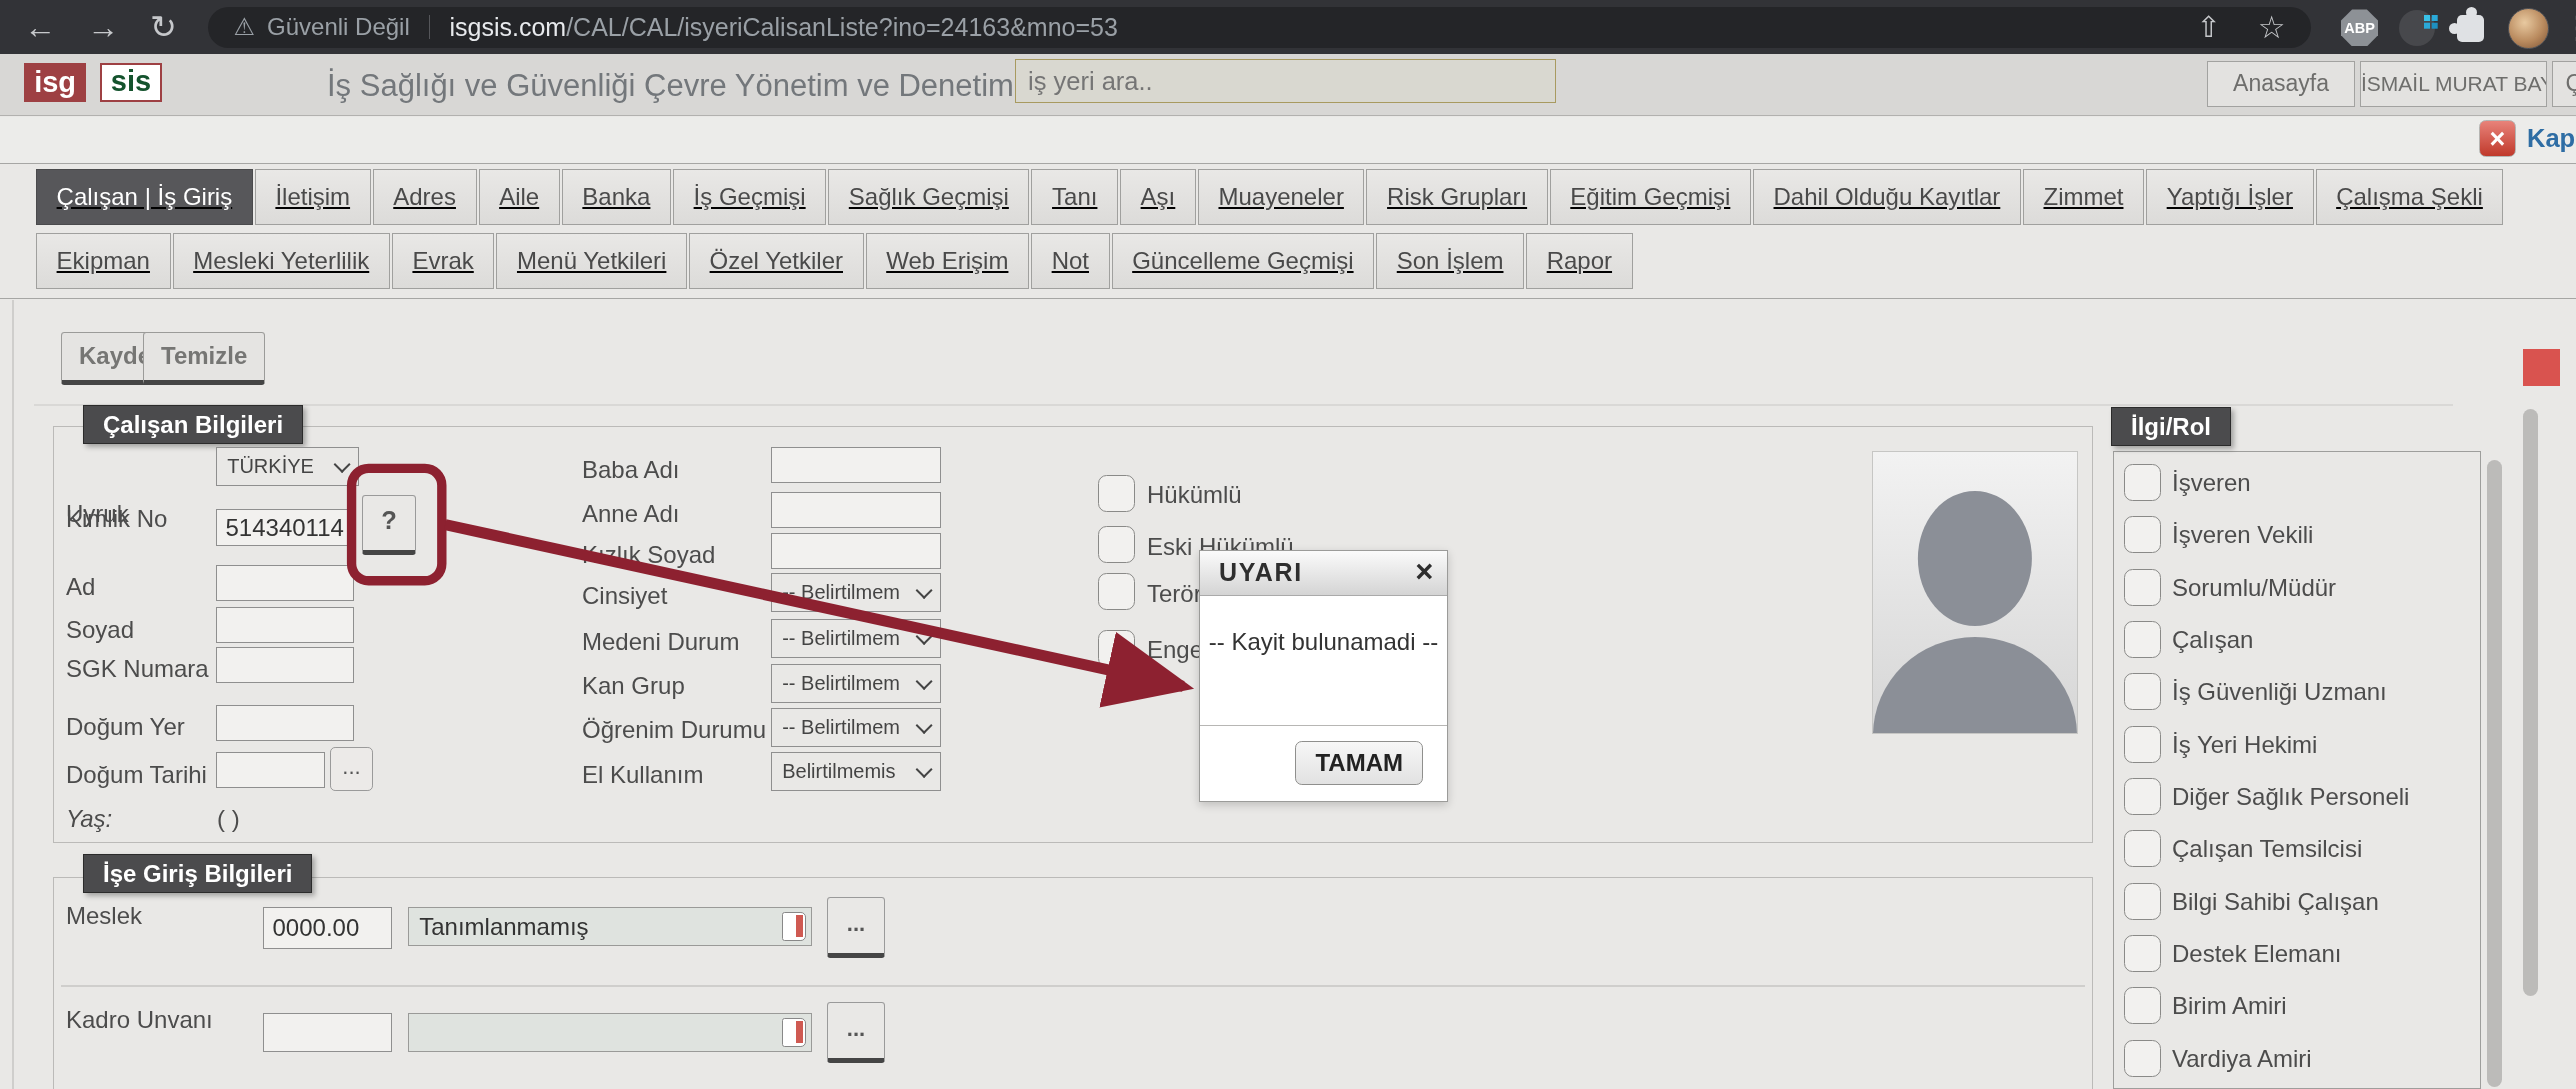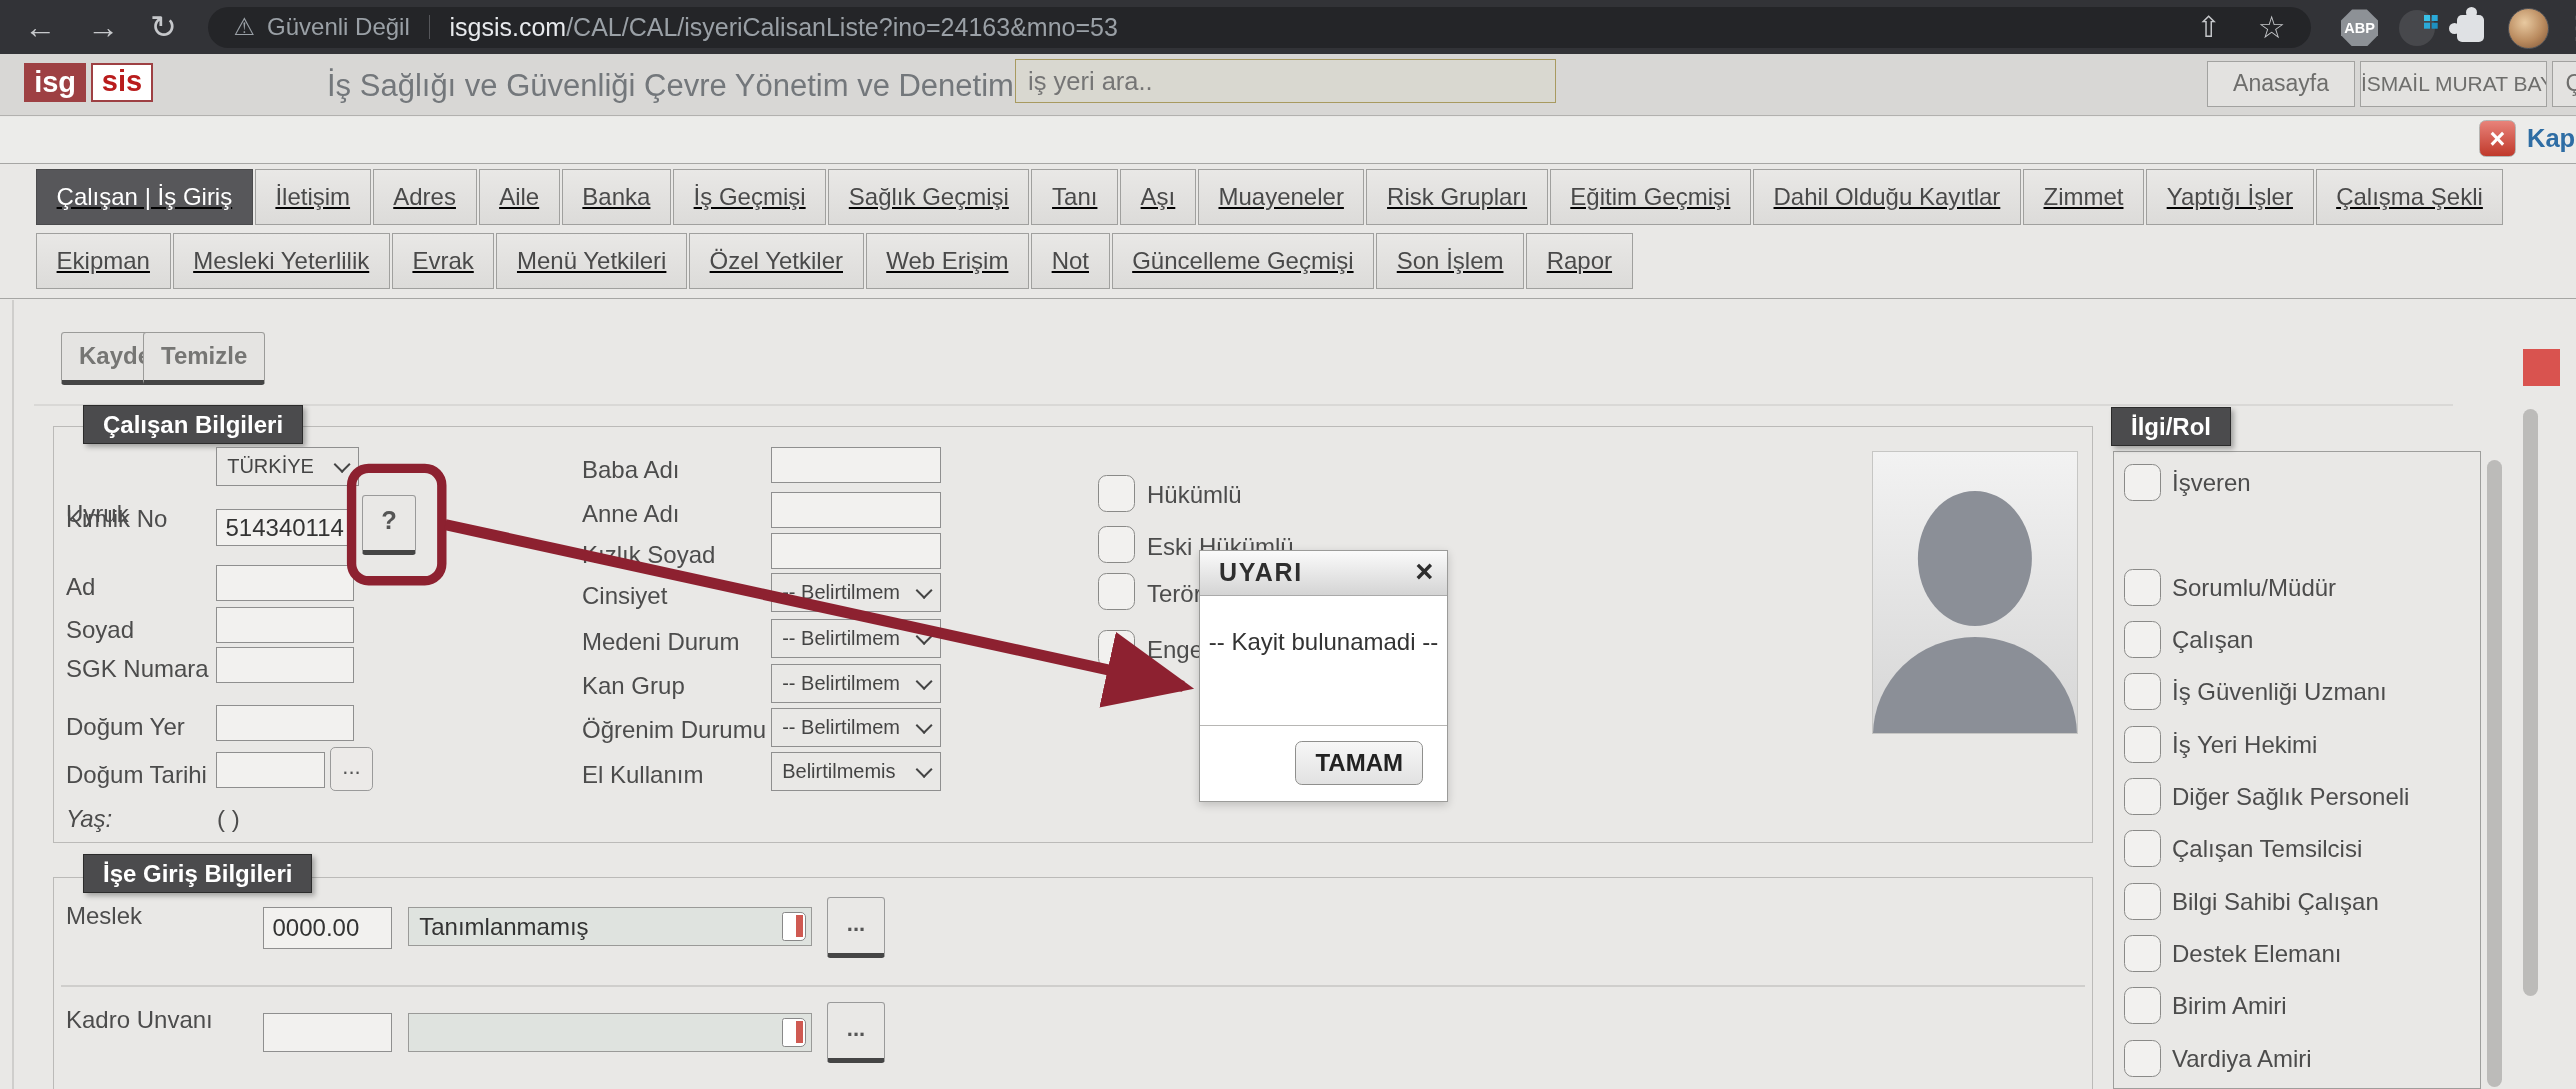--- a/index.html
+++ b/index.html
@@ -34,21 +34,21 @@
        background:#dfe1e4;border-radius:50%;}
   .bavatar{left:2508px;top:7.7px;width:39px;height:39px;border-radius:50%;
        background:radial-gradient(circle at 40% 35%,#e8c9a0 0%,#b98a5e 55%,#7c5234 100%);
        border:1.7px solid #55565a;}
   .more-ico{left:2562px;top:8.5px;font-size:31px;color:#c6c8cb;}
 
   
   .hdr{left:0;top:54px;width:2576px;height:61px;background:#d8d7d5;border-bottom:1.7px solid #b2b1af;}
   .logo{left:24px;top:8.5px;display:flex;font-weight:bold;font-size:29px;}
   .logo .isg{background:#9e4043;color:#fff;padding:3.4px 10.2px;}
-  .logo .sis{background:#fff;color:#b91c1c;border:2.6px solid #9e4043;padding:0.9px 8.5px;margin-left:5px;}
+  .logo .sis{background:#fff;color:#14532d;border:2.6px solid #9e4043;padding:0.9px 8.5px;margin-left:14px;}
   .site-title{left:327px;top:13.6px;font-size:31px;color:#73777b;white-space:nowrap;}
   .search{left:1015px;top:5.1px;width:541px;height:44px;background:#d9d8d0;border:1.7px solid #a89a60;
           box-sizing:border-box;font-size:25.5px;color:#8c8c86;padding:0 12px;
           font-family:"Liberation Sans",sans-serif;outline:none;}
   .hbtn{top:6.8px;height:46px;line-height:43px;background:#e3e2e0;border:1.7px solid #a2a2a0;
         color:#6e6e6c;font-size:23px;text-align:center;box-sizing:border-box;
         white-space:nowrap;overflow:hidden;}
 
   
   .subbar{left:0;top:117px;width:2576px;height:46px;background:#ececea;border-bottom:1.7px solid #a6a6a4;}
@@ -311,20 +311,24 @@
       <span class="book"></span>
     </div>
     <div class="sqbtn" style="left:773px;top:124px;width:58px;height:61px;line-height:51px;font-size:22px;">...</div>
   </div>
 
   <div class="abs roles-box" id="roles-list">
       <div class="role-row" style="top: 12px;">
     <span class="cb"></span>
     <span class="rlbl">İşveren</span>
   </div>
+      <div class="role-row" style="top: 64px;">
+    <span class="cb"></span>
+    <span class="rlbl">İşveren Vekili</span>
+  </div>
       <div class="role-row" style="top: 117px;">
     <span class="cb"></span>
     <span class="rlbl">Sorumlu/Müdür</span>
   </div>
       <div class="role-row" style="top: 169px;">
     <span class="cb"></span>
     <span class="rlbl">Çalışan</span>
   </div>
       <div class="role-row" style="top: 221px;">
     <span class="cb"></span>

